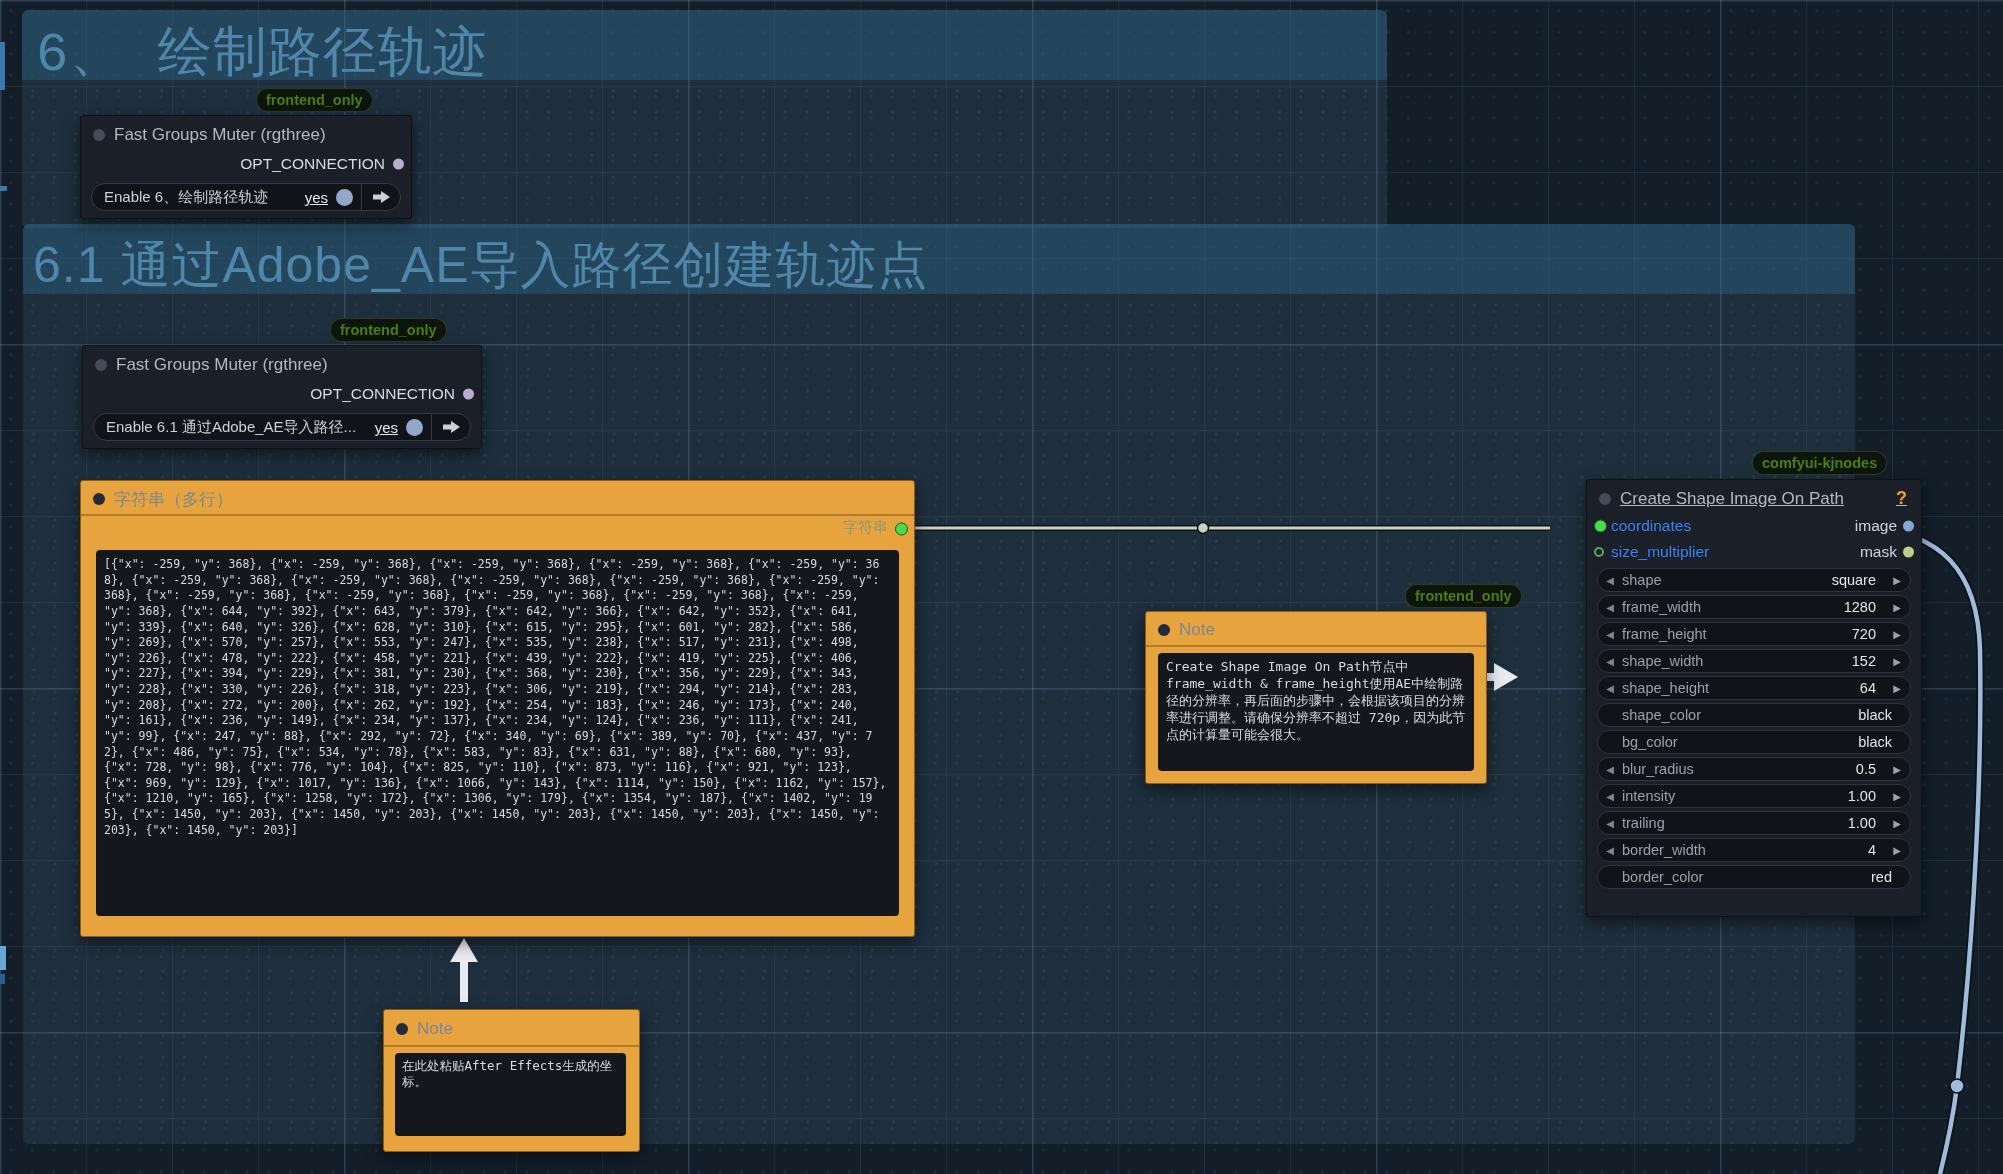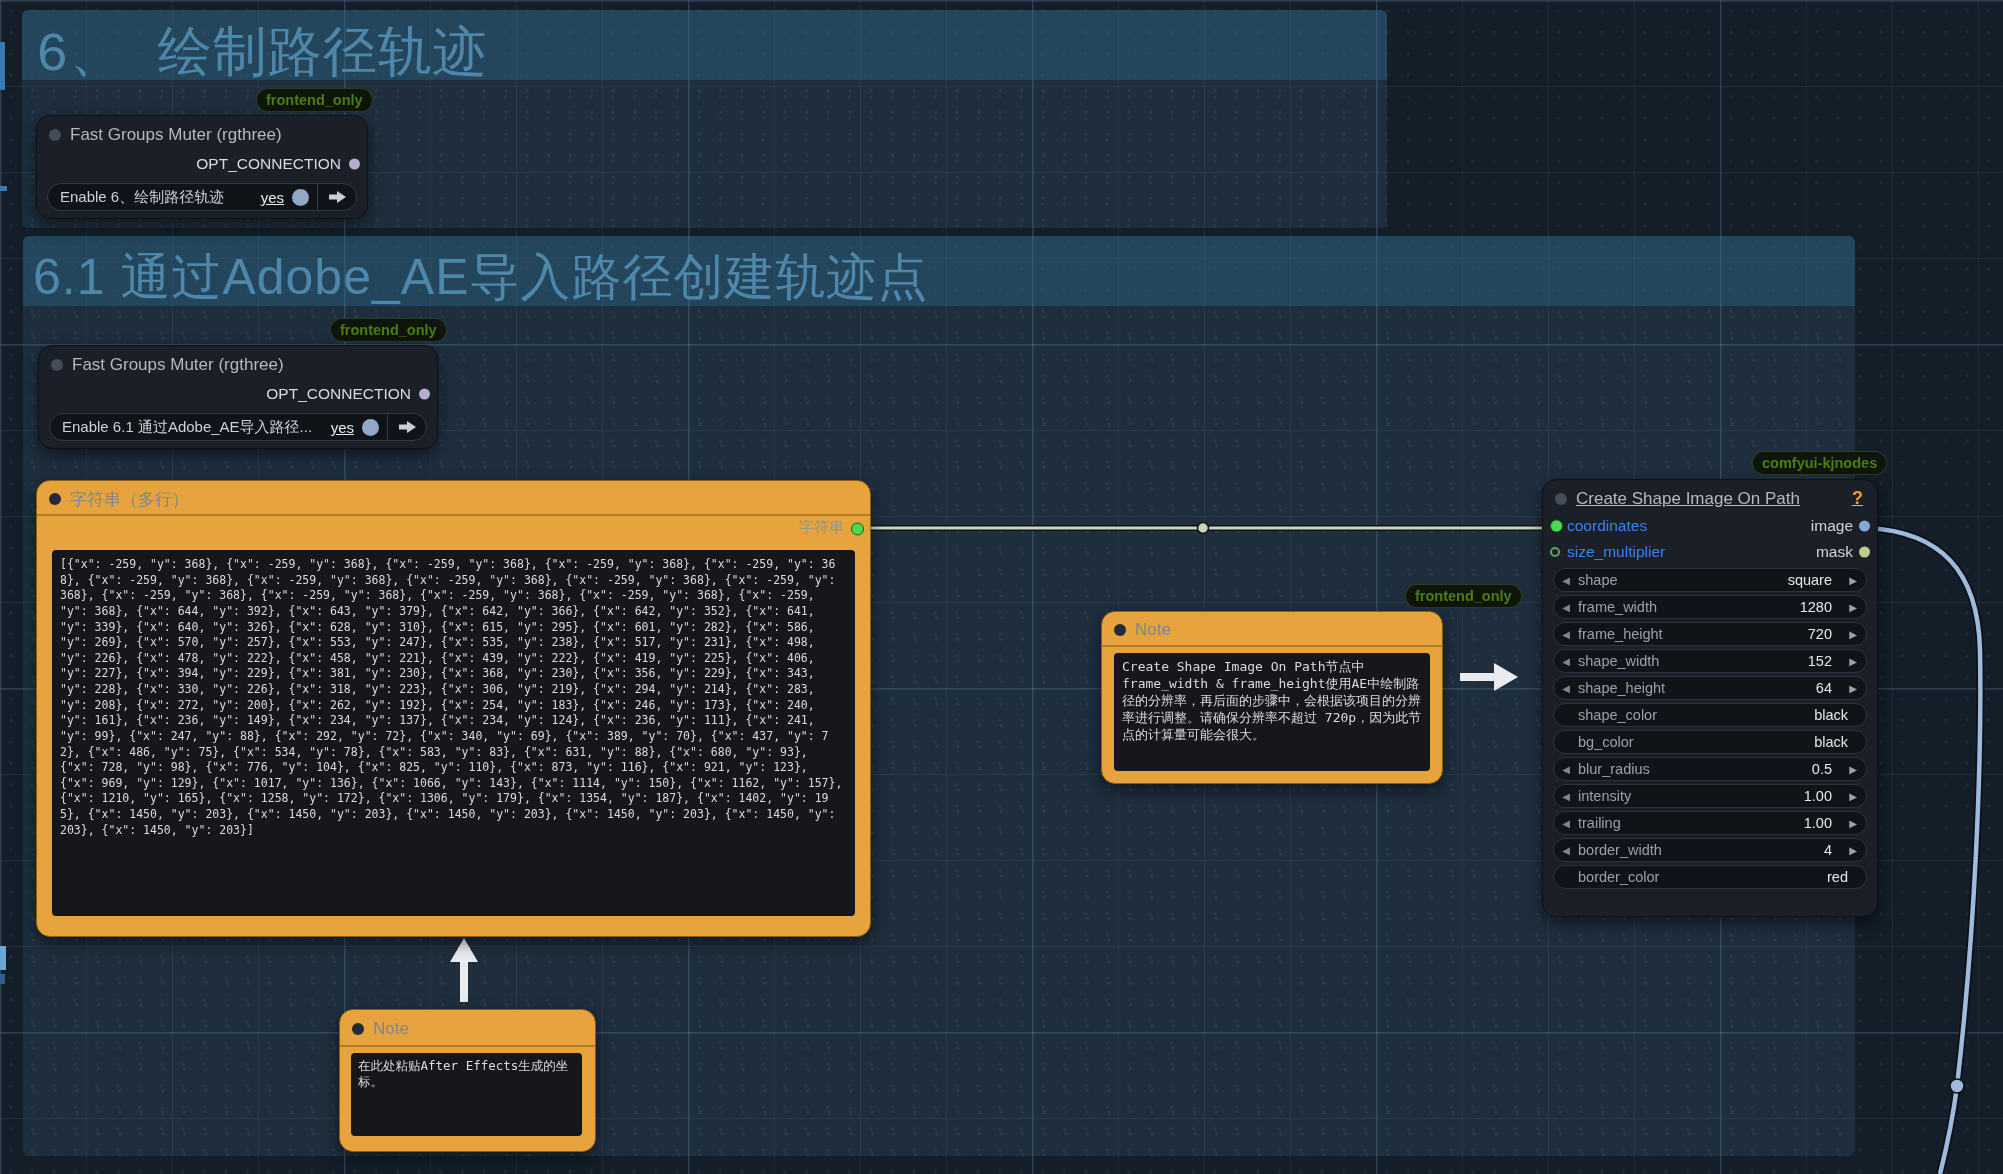--- a/index.html
+++ b/index.html
@@ -13,22 +13,22 @@
       linear-gradient(90deg, rgba(130,175,210,0.10) 1px, transparent 1px),
       linear-gradient(rgba(130,175,210,0.13) 2px, transparent 2px),
       linear-gradient(90deg, rgba(130,175,210,0.13) 2px, transparent 2px);
     background-size:21.5px 21.5px, 86px 86px, 86px 86px, 344px 344px, 344px 344px;
   }
   .group{position:absolute; border-radius:6px; overflow:hidden;}
   .group .ghead{position:absolute;left:0;top:0;right:0;height:70px;background:rgba(52,110,145,0.50);}
   .group .gbody{position:absolute;left:0;top:70px;right:0;bottom:0;background:rgba(96,150,185,0.14);
       background-image:radial-gradient(circle, rgba(160,200,230,0.10) 1.1px, transparent 1.9px);background-size:21.5px 21.5px;}
   .gtitle{position:absolute;top:6px;left:14px;font-size:54px;color:#4e87aa;letter-spacing:1px;white-space:nowrap;}
-  .node{position:absolute;background:#1b1f27;border:1px solid #0e1116;border-radius:14px;
-        box-shadow:0 6px 16px rgba(0,0,0,0.5);}
+  .node{position:absolute;background:#1b1f27;border:1px solid #0e1116;border-radius:3px;
+        box-shadow:0 6px 16px rgba(0,0,0,0.5);margin-left:44px;}
   .ntitle{display:flex;align-items:center;gap:9px;padding:9px 12px 6px 12px;font-size:17px;color:#b3b8c2;}
   .tdot{width:12px;height:12px;border-radius:50%;background:#454b58;flex:0 0 auto;}
   .orange .tdot{background:#232a39;}
   .outrow{position:relative;text-align:right;padding:4px 26px 4px 12px;font-size:15.5px;color:#d7dbe3;}
   .port{position:absolute;width:11px;height:11px;border-radius:50%;top:50%;transform:translateY(-50%);}
   .port.r{right:7px;} .port.l{left:7px;}
   .pill{position:relative;margin:6px 10px;height:26px;border-radius:14px;background:#101419;
         border:1px solid #343a45;display:flex;align-items:center;font-size:15px;color:#ccd1da;}
   .pill .lbl{padding-left:12px;white-space:nowrap;overflow:hidden;}
   .pill .sp{flex:1;}
@@ -66,21 +66,21 @@
 </head>
 <body>
 
 <div class="canvas">
 
   <div class="group" style="left:22px;top:10px;width:1365px;height:218px;font-family:Liberation Mono, monospace;">
     <div class="ghead"></div>
     <div class="gbody"></div>
     <div class="gtitle">6、 绘制路径轨迹</div>
   </div>
-  <div class="group" style="left:23px;top:236px;width:1832px;height:920px;">
+  <div class="group" style="left:23px;top:224px;width:1832px;height:920px;">
     <div class="ghead"></div>
     <div class="gbody"></div>
     <div class="gtitle" style="font-size:50px;top:8px;left:10px;">6.1 通过Adobe_AE导入路径创建轨迹点</div>
   </div>
 
   <div class="edgetick" style="left:0;top:42px;width:5px;height:48px;background:#3a79b0;"></div>
   <div class="edgetick" style="left:0;top:186px;width:7px;height:5px;background:#3a79b0;"></div>
   <div class="edgetick" style="left:0;top:946px;width:6px;height:24px;background:#6aa7d6;"></div>
   <div class="edgetick" style="left:0;top:974px;width:5px;height:10px;background:#2f5f8f;"></div>
 

